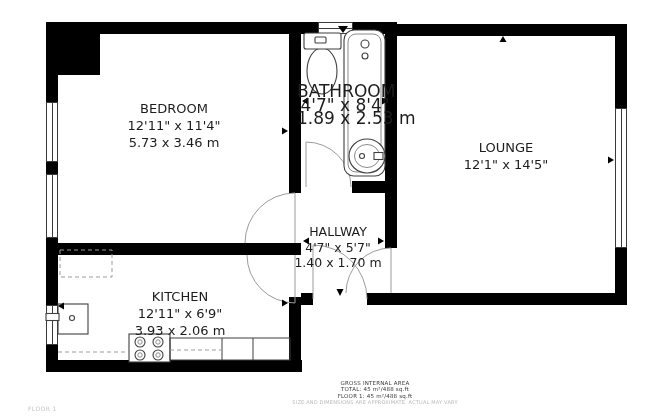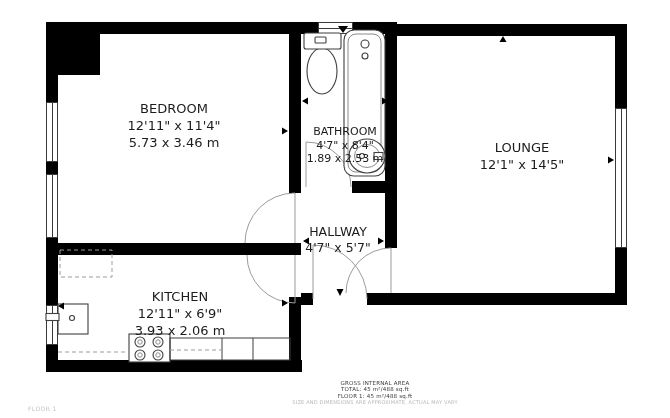--- a/index.html
+++ b/index.html
@@ -3,21 +3,21 @@
 <meta charset="utf-8">
 <style>
   html,body{margin:0;padding:0;background:#fff;}
   .canvas{position:relative;width:670px;height:418px;background:#fff;overflow:hidden;
           font-family:"DejaVu Sans","Liberation Sans",sans-serif;}
   .wall{position:absolute;background:#000;}
   .win{position:absolute;background:#fff;border:1px solid #3a3a3a;box-sizing:border-box;}
   .win-v::after{content:"";position:absolute;top:0;bottom:0;left:50%;width:1px;background:#3a3a3a;}
   .win-h::after{content:"";position:absolute;left:0;right:0;top:50%;height:1px;background:#3a3a3a;}
   .room-label{position:absolute;text-align:center;color:#1c1c1c;font-size:13px;line-height:17px;white-space:nowrap;}
-  .room-label.sm{font-size:11px;line-height:13.5px;margin-top:40px;}
+  .room-label.sm{font-size:17px;line-height:13.5px;}
   .room-label.md{font-size:12.5px;line-height:15.5px;}
   .overlay{position:absolute;left:0;top:0;}
   .door path,.door line{fill:none;stroke:#9b9b9b;stroke-width:1;}
   .fixture ellipse,.fixture rect,.fixture circle,.fixture line{stroke:#3f3f3f;stroke-width:1.1;fill:#fff;}
   .fixture .thin{stroke:#8a8a8a;stroke-width:1;fill:none;}
   .dashed line,.dashed rect{stroke:#9b9b9b;stroke-width:1;stroke-dasharray:4 3;fill:none;}
   .arrows polygon{fill:#000;stroke:none;}
   .footer{position:absolute;left:255px;top:380px;width:240px;text-align:center;color:#3a3a3a;}
   .footer .line{font-size:5.5px;line-height:6.3px;letter-spacing:.2px;}
   .footer .disclaimer{font-size:5px;line-height:6.5px;color:#b8b8b8;letter-spacing:.2px;}
@@ -142,28 +142,29 @@
     <div>12'11" x 11'4"</div>
     <div>5.73 x 3.46 m</div>
   </div>
 
   <div class="room-label sm" style="left:297px;top:85px;width:96px">
     <div>BATHROOM</div>
     <div>4'7" x 8'4"</div>
     <div>1.89 x 2.53 m</div>
   </div>
 
-  <div class="room-label" style="left:412px;top:139px;width:220px">
+  <div class="room-label" style="left:396px;top:139px;width:220px">
     <div>LOUNGE</div>
     <div>12'1" x 14'5"</div>
   </div>
 
   <div class="room-label md" style="left:293px;top:224px;width:90px">
     <div>HALLWAY</div>
     <div>4'7" x 5'7"</div>
+    <div>1.40 x 1.70 m</div>
   </div>
 
   <div class="room-label" style="left:64px;top:288px;width:232px">
     <div>KITCHEN</div>
     <div>12'11" x 6'9"</div>
     <div>3.93 x 2.06 m</div>
   </div>
 
   <div class="footer">
     <div class="line">GROSS INTERNAL AREA</div>

